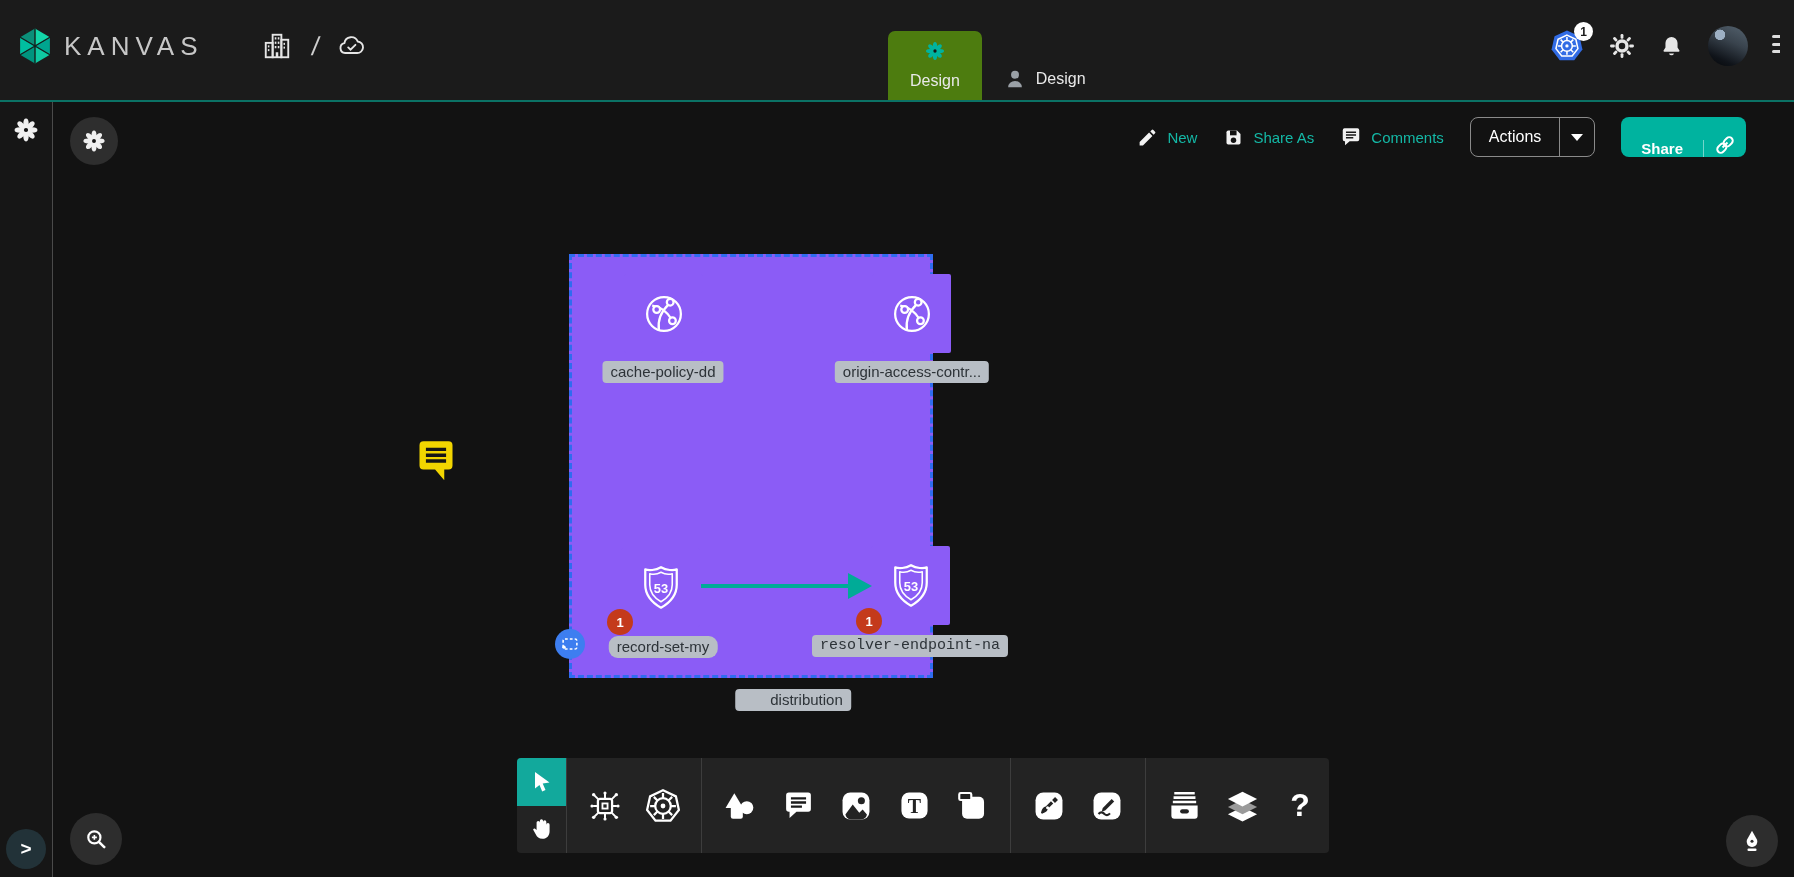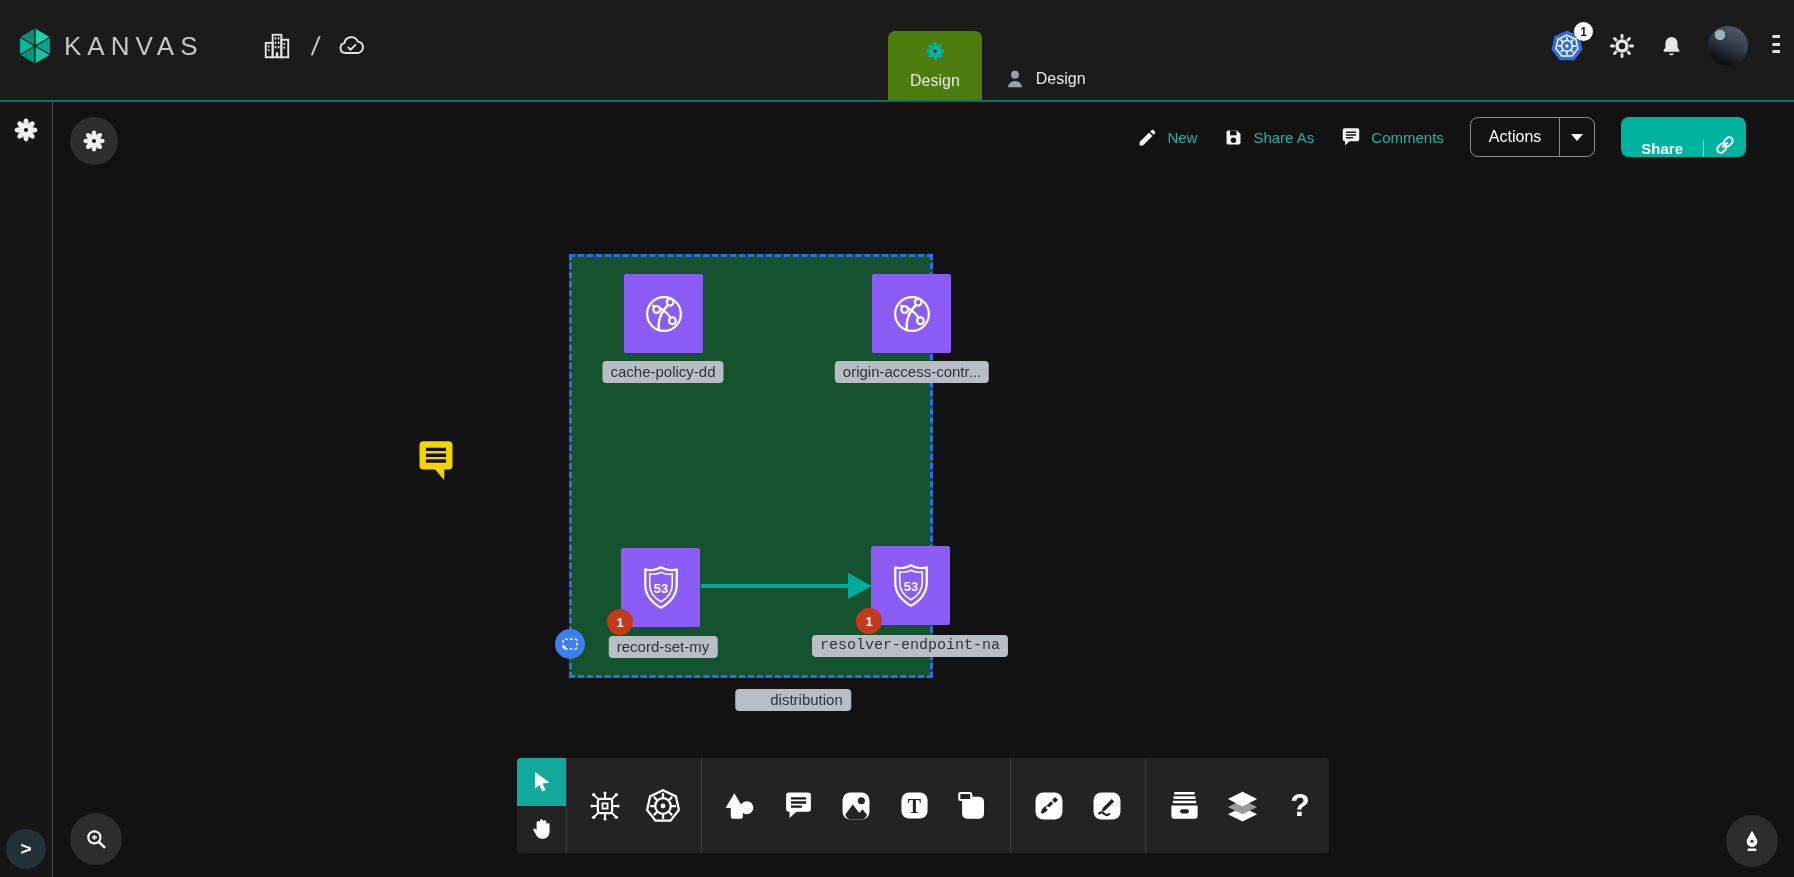--- a/index.html
+++ b/index.html
@@ -56,21 +56,21 @@
     color:#fff; cursor:pointer; overflow:hidden; }
   .actions-label { display:flex; align-items:center; padding:0 18px; font-size:16px; border-right:1px solid #8a8a8a;text-align:right; }
   .actions-caret { width:34px; display:flex; align-items:center; justify-content:center; }
   .caret-down { width:0; height:0; border-left:6px solid transparent; border-right:6px solid transparent; border-top:7px solid #fff; }
   .share-btn { display:flex; align-items:flex-end; height:40px; border-radius:8px; background:#00b39f; color:#fff; cursor:pointer; overflow:hidden; }
   .share-label { display:flex; align-items:center; padding:0 20px; font-size:15px; font-weight:bold; border-right:1px solid rgba(255,255,255,.45); }
   .share-link { width:42px; display:flex; align-items:center; justify-content:center; }
 
   
   .sel-group { position:absolute; left:516px; top:152px; width:364px; height:424px;
-    background:#14532d; border:3px dashed #2f6cf0;text-align:right; }
+    background:#8b5cf6; border:3px dashed #2f6cf0;text-align:right; }
   .node { position:absolute; width:79px; height:79px; background:#8b5cf6; border-radius:2px;
     display:flex; align-items:center; justify-content:center; cursor:pointer; }
   .chip { position:absolute; transform:translateX(-50%); background:#b8bec5; color:#2d3338;
     font-size:15px; padding:2px 8px 3px; border-radius:4px; white-space:nowrap; }
   .badge { position:absolute; width:26px; height:26px; border-radius:50%; background:#c43a1b; color:#fff;
     font-size:13px; font-weight:bold; display:flex; align-items:center; justify-content:center; }
   .edge-line { position:absolute; left:129px; top:327px; width:150px; height:4px; background:#00ab97; }
   .edge-head { position:absolute; left:276px; top:316px; width:0; height:0;
     border-top:13px solid transparent; border-bottom:13px solid transparent; border-left:24px solid #00ab97; }
   .sel-handle { position:absolute; left:-17px; top:372px; width:30px; height:30px; border-radius:50%;
@@ -441,21 +441,21 @@
         <svg width="54" height="54" viewBox="0 0 48 48">
             <use href="#sym-shield-node"></use>
           </svg>
       </div>
 
       <div class="edge-line"></div>
       <div class="edge-head"></div>
 
       <span class="chip" style="left:91px; top:104px;">cache-policy-dd</span>
       <span class="chip" style="left:340px; top:104px;">origin-access-contr...</span>
-      <span class="chip" style="left:91px; top:379px;">record-set-my</span>
+      <span class="chip" style="left:91px; top:379px;border-radius:9px;">record-set-my</span>
       <span class="chip" style="left:338px; top:378px;font-family:Liberation Mono, monospace;">resolver-endpoint-na</span>
 
       <div class="badge" style="left:35px; top:352px;">1</div>
       <div class="badge" style="left:284px; top:351px;">1</div>
 
       <div class="sel-handle">
         <svg width="22" height="22" viewBox="0 0 24 24">
             <use href="#sym-marquee"></use>
           </svg>
       </div>

